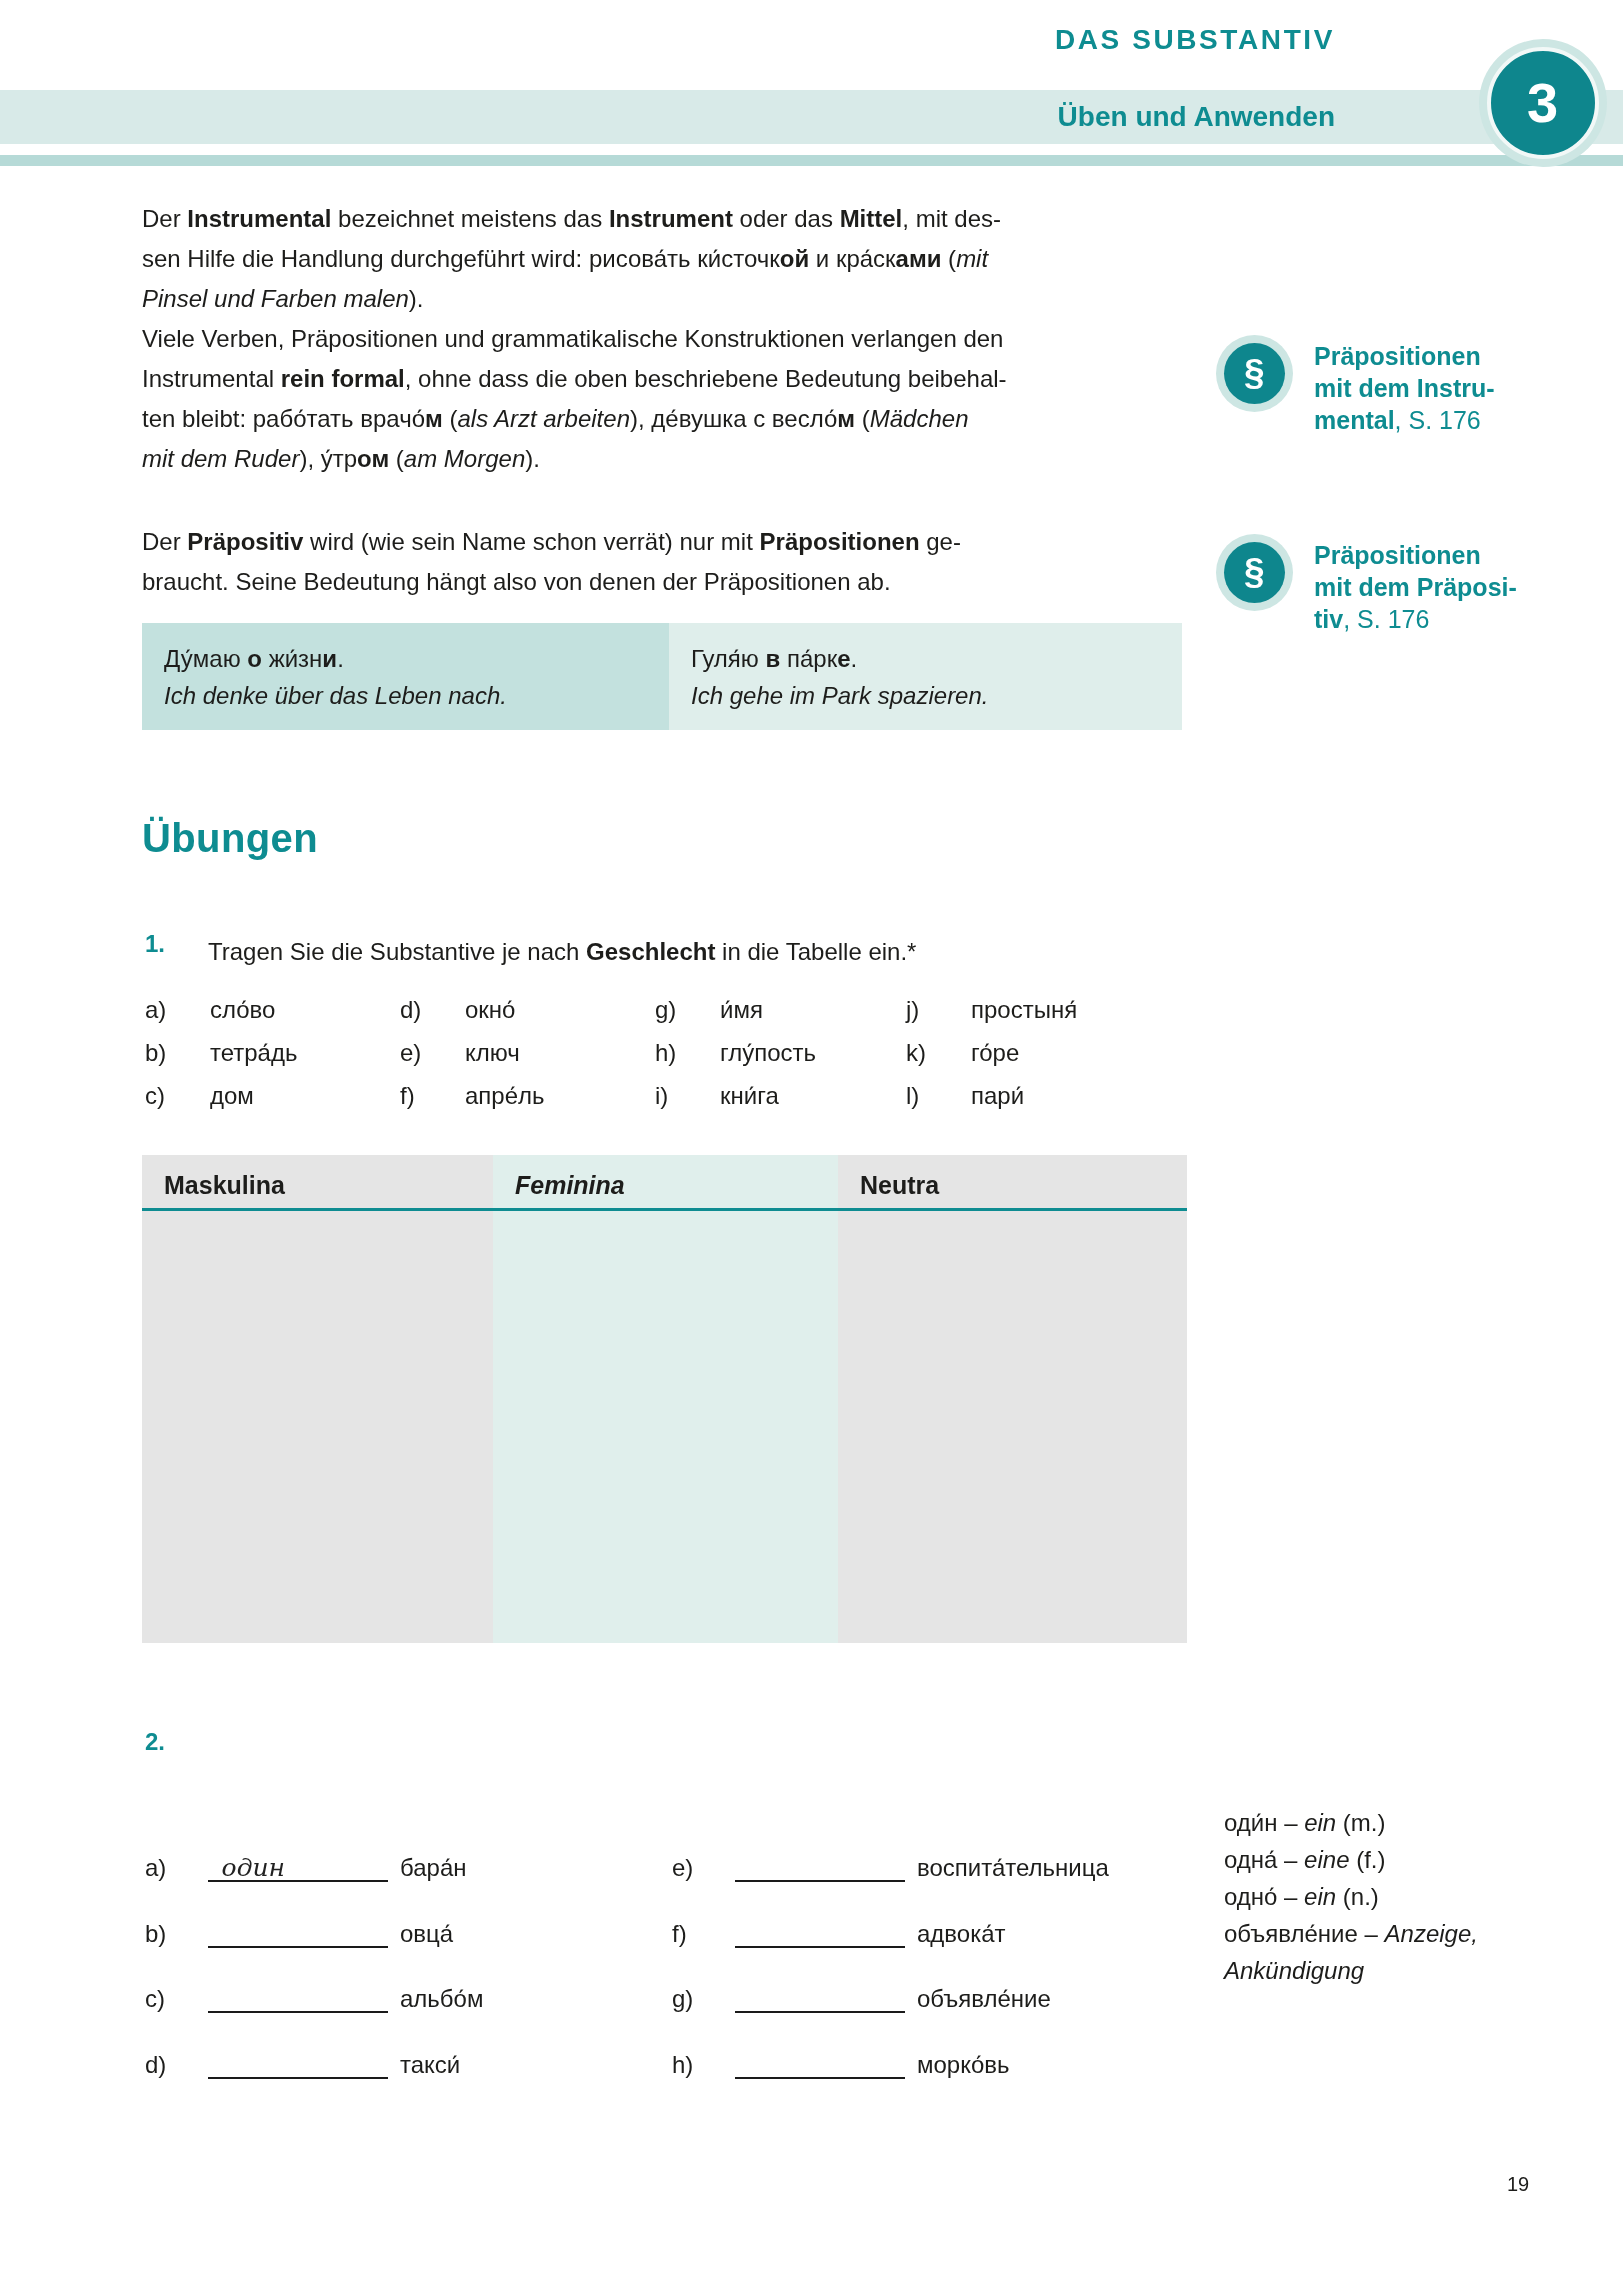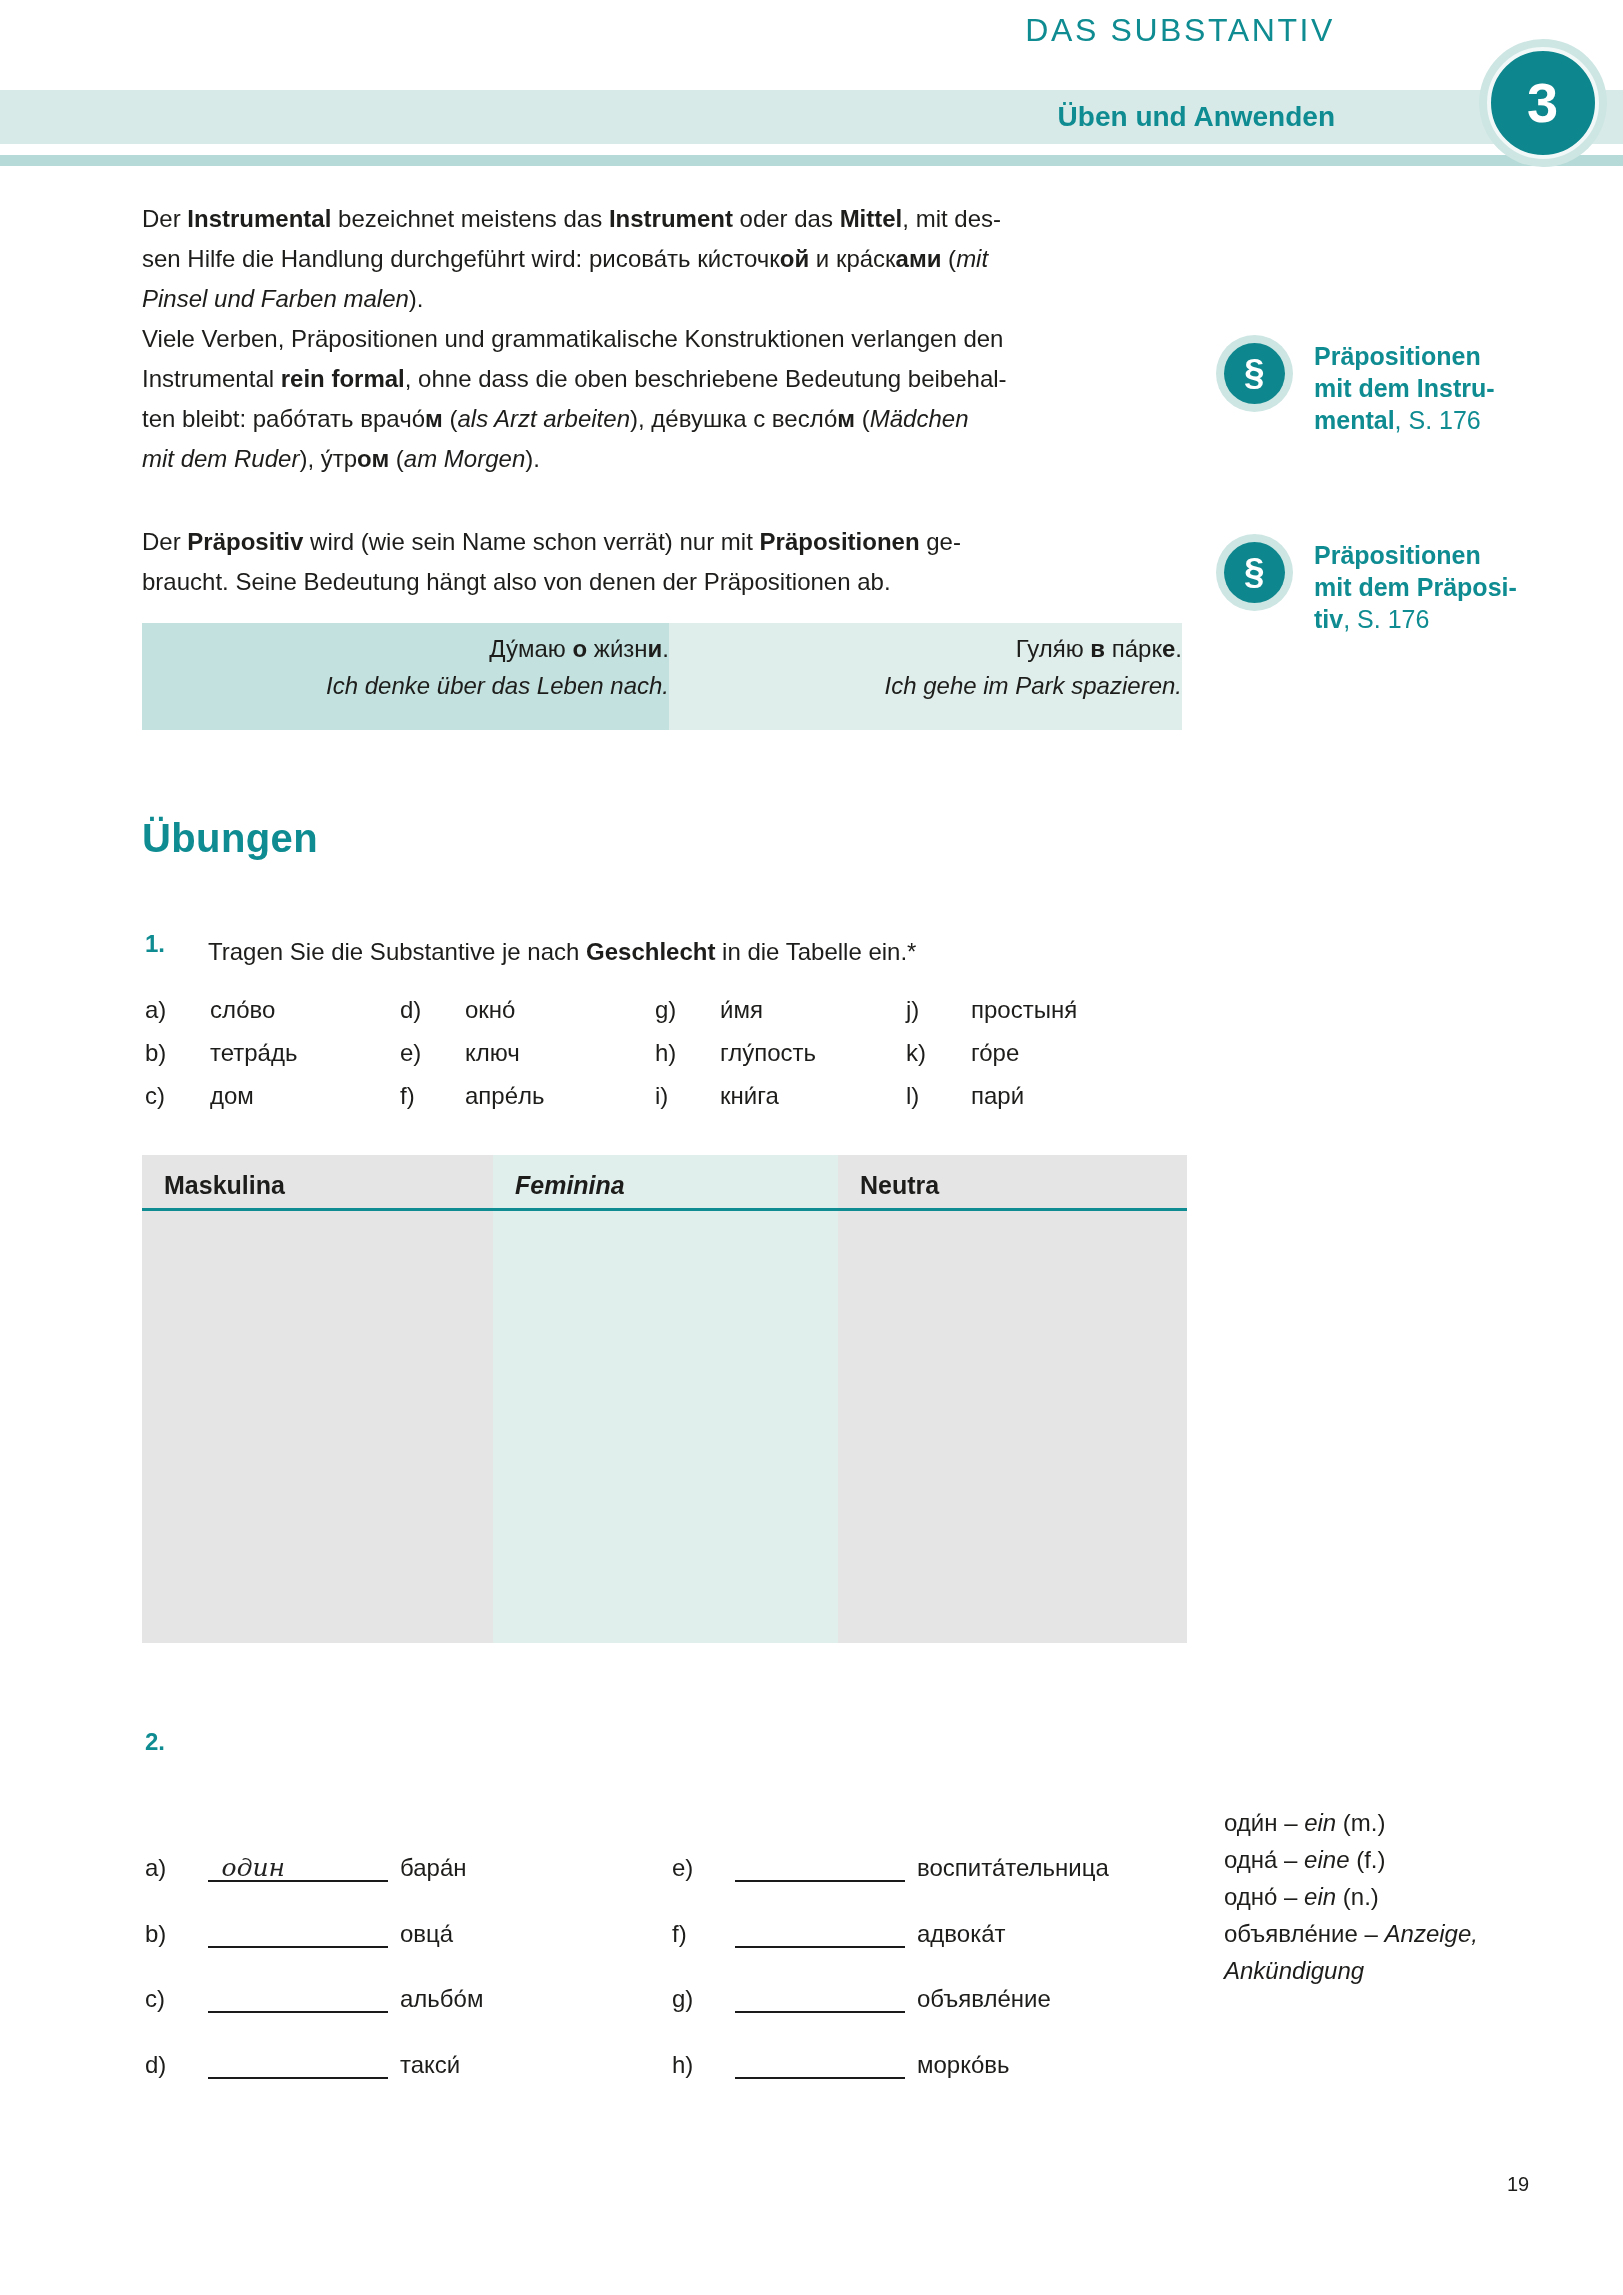--- a/index.html
+++ b/index.html
@@ -1,38 +1,38 @@
 <!DOCTYPE html>
 <html style="font-size:13.6px"><head>
 <meta charset="utf-8">
 <style>
   html,body { margin:0; padding:0; background:#ffffff; }
   .page {
     position:relative; width:1623px; height:2295px; background:#ffffff;
     font-family:"Liberation Sans", sans-serif; color:#1d1d1b; overflow:hidden;
   }
   
-  .kicker { position:absolute; top:12px; right:288px; font-size:32px; font-weight:400;
+  .kicker { position:absolute; top:24px; right:288px; font-size:28px; font-weight:700;
             letter-spacing:2.6px; color:#0e8c91; }
   .band1 { position:absolute; top:90px; left:0; width:100%; height:54px; background:#d8eae8; }
   .subtitle { position:absolute; top:101px; right:288px; font-size:28px; font-weight:700; color:#0e8c91; }
   .band2 { position:absolute; top:155px; left:0; width:100%; height:11px; background:#b6dad7; }
   .badge { position:absolute; left:1479px; top:39px; width:128px; height:128px;
            border-radius:50%; background:#cde6e3; }
   .badge-inner { position:absolute; left:7.7px; top:7.7px; width:112px; height:112px; border-radius:50%;
            background:#0e868d; border:4.3px solid #f2f8f7; box-sizing:border-box;
            display:flex; align-items:center; justify-content:center;
            font-size:56px; font-weight:700; color:#ffffff; }
   
   .bodytext { font-size:24px; line-height:40px; }
   .para1 { position:absolute; left:142px; top:199px; width:1122px; }
   .para2 { position:absolute; left:142px; top:522px; width:1122px; }
   
   .example-box { position:absolute; left:142px; top:623px; width:1040px; height:107px; display:flex; }
-  .eb-cell { box-sizing:border-box; padding:12px 0 0 22px;text-align:right; }
+  .eb-cell { box-sizing:border-box; padding:22px 0 0 22px; }
   .eb-left  { width:527px; background:#c3e1de; }
   .eb-right { width:513px; background:#dfeeeb; }
   .eb-ru { font-size:24px; }
   .eb-de { font-size:24px; font-style:italic; margin-top:9.4px; }
   
   .mn-icon { position:absolute; width:77px; height:77px; border-radius:50%; background:#cde6e3; }
   .mn-icon-inner { position:absolute; left:7.7px; top:7.7px; width:61px; height:61px; border-radius:50%;
            background:#0e868d; color:#ffffff; display:flex; align-items:center; justify-content:center;
            font-size:37px; font-weight:700; }
   .margin-note { position:absolute; left:1314px; width:298px; color:#0e8c91;

